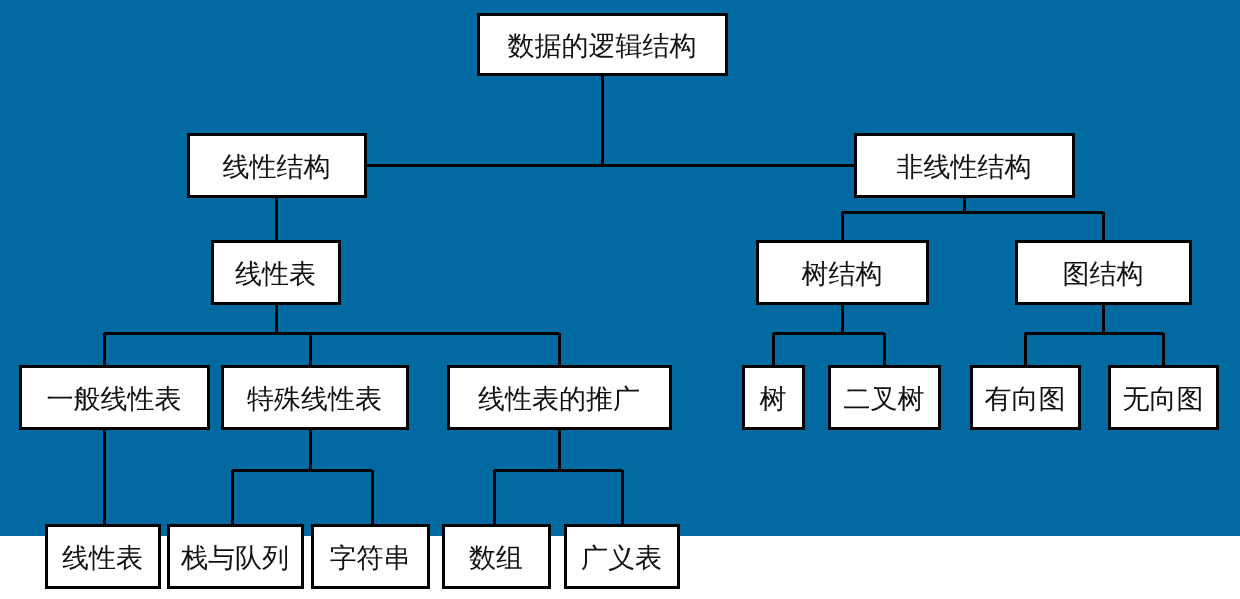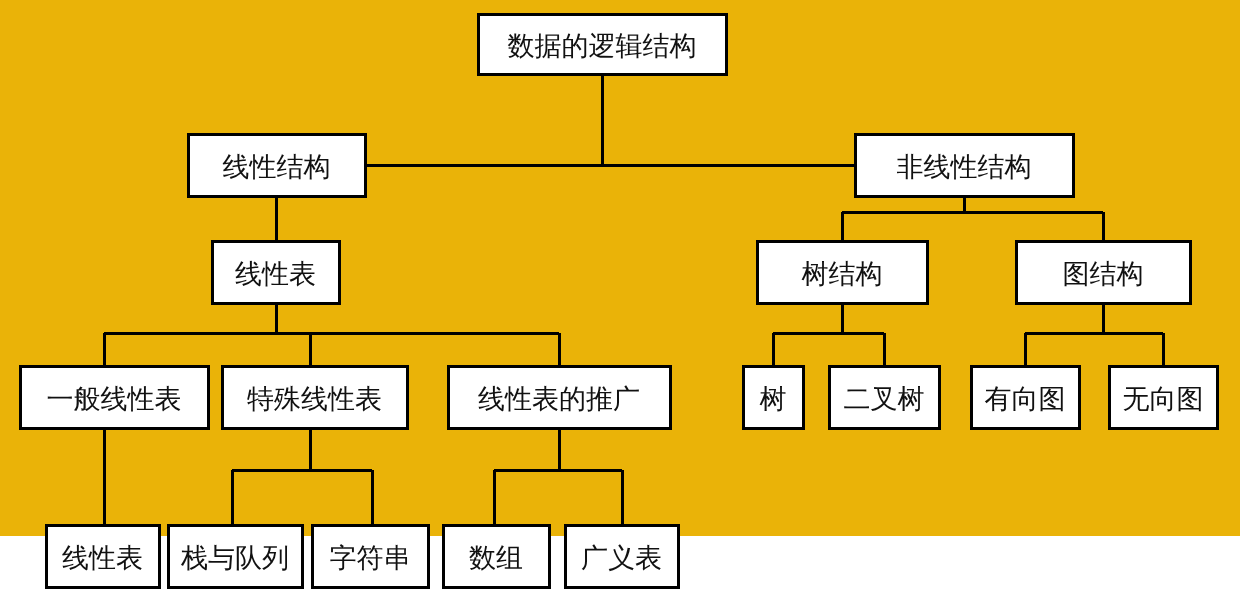--- a/index.html
+++ b/index.html
@@ -10,21 +10,21 @@
   body {
     width: 1240px;
     height: 599px;
     overflow: hidden;
     font-family: "DejaVu Serif", serif;
   }
   #diagram-root {
     position: relative;
     width: 1240px;
     height: 536px;
-    background: #eab308;
+    background: #0369a1;
   }
   svg#tree-svg {
     position: absolute;
     top: 0;
     left: 0;
     width: 1240px;
     height: 599px;
     display: block;
   }
   .node-rect {

